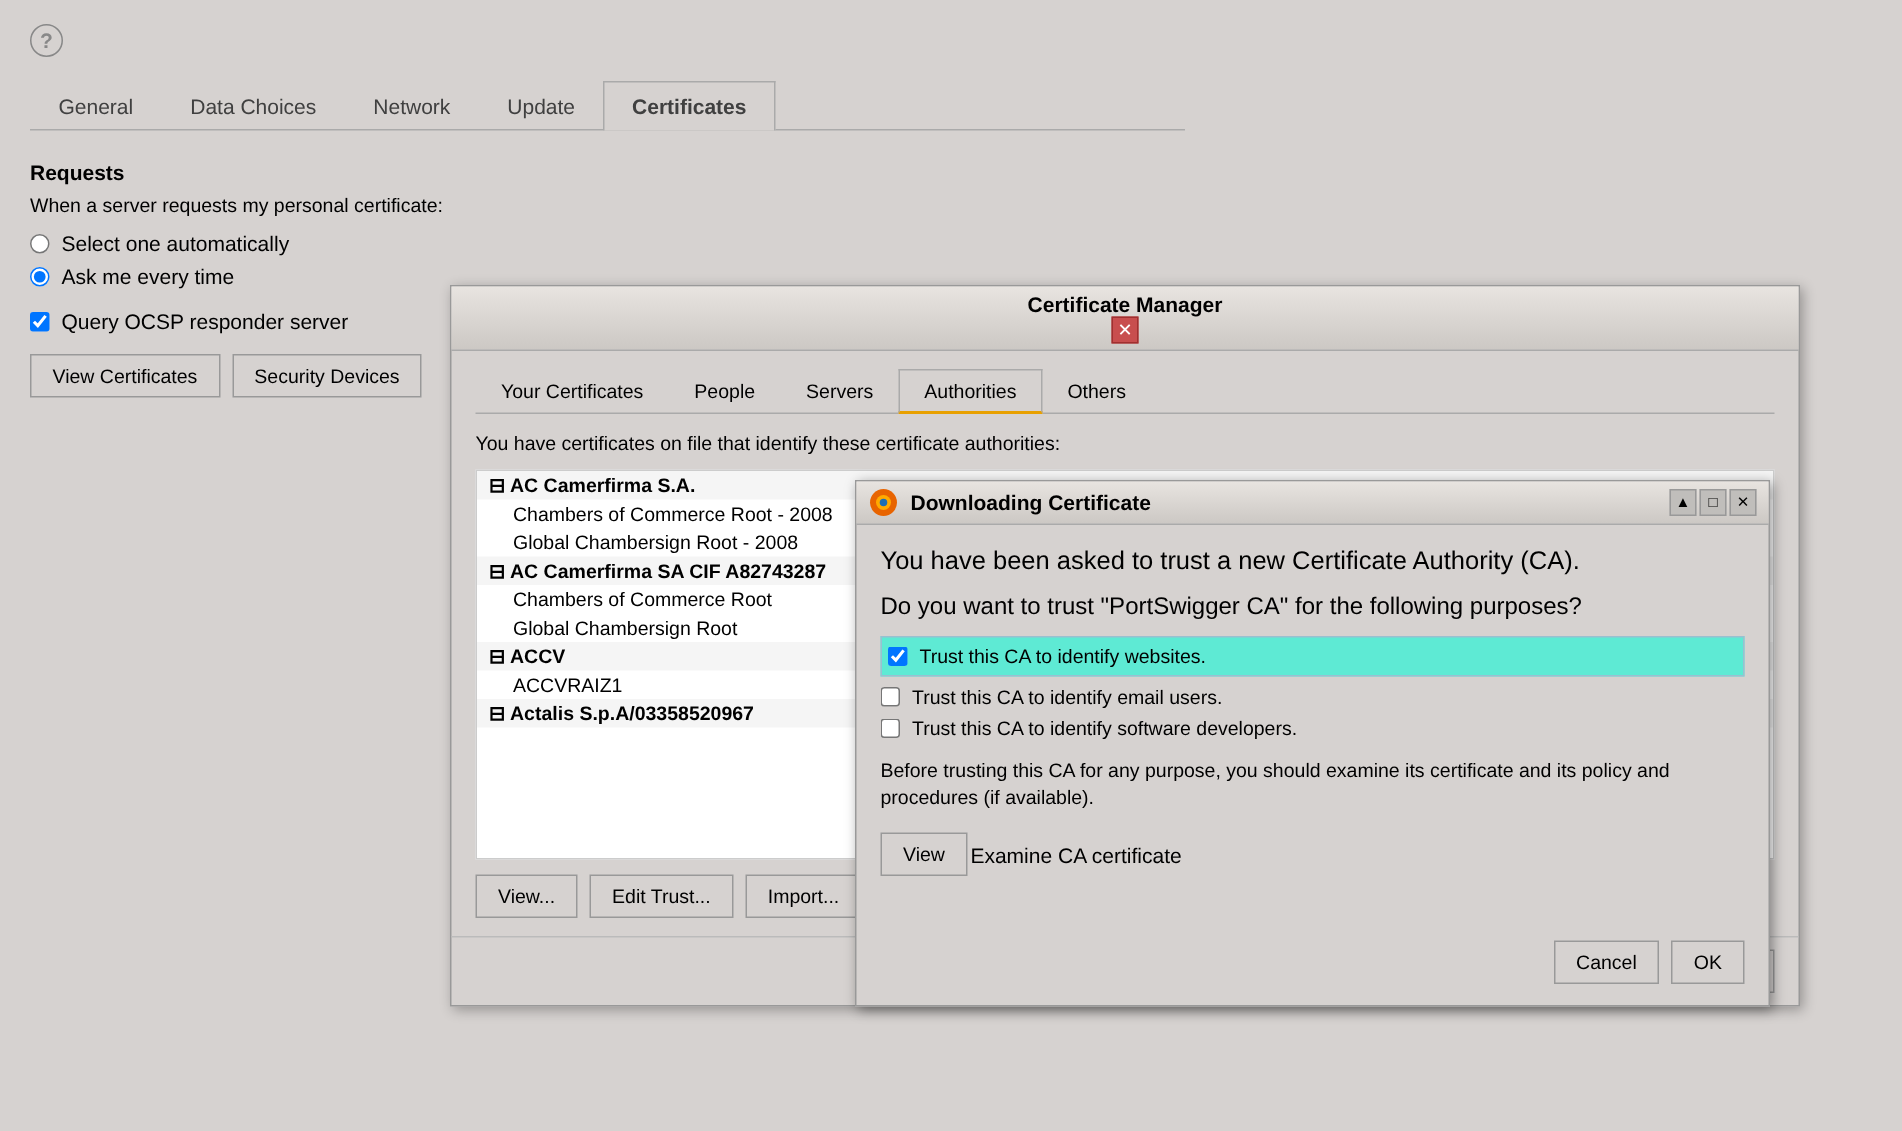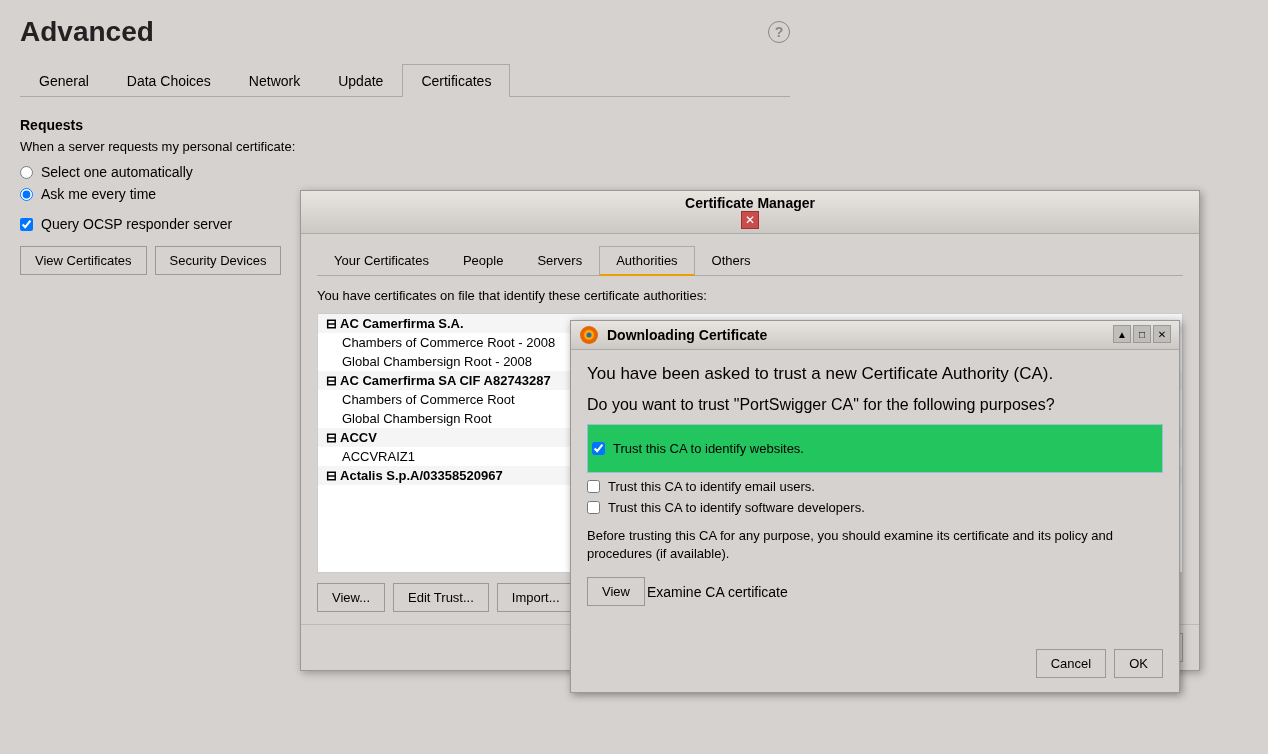--- a/index.html
+++ b/index.html
@@ -46,32 +46,32 @@
     .tabs-bar {
       display: flex;
       border-bottom: 1px solid #aaa;
       margin-bottom: 20px;
     }
 
     .tab {
       padding: 8px 18px;
       cursor: pointer;
       font-size: 14px;
-      color: #000000;
+      color: #404040;
       border: 1px solid transparent;
       border-bottom: none;
       margin-bottom: -1px;
       background: transparent;
     }
 
     .tab.active {
       background: #d6d2d0;
       border-color: #aaa;
       border-bottom-color: #d6d2d0;
-      font-weight: normal;
+      font-weight: bold;
     }
 
     .section-title {
       font-size: 14px;
       font-weight: bold;
       margin-bottom: 6px;
     }
 
     .section-subtitle {
       font-size: 13px;
@@ -228,21 +228,21 @@
       background: #d6d2d0;
       border: 1px solid #999;
       box-shadow: 2px 2px 8px rgba(0,0,0,0.4);
       z-index: 20;
     }
 
     .download-titlebar {
       background: linear-gradient(to bottom, #e8e4e0, #ccc8c4);
       padding: 4px 8px;
       display: flex;
-      align-items: flex-start;
+      align-items: center;
       justify-content: space-between;
       border-bottom: 1px solid #aaa;
     }
 
     .download-title-left {
       display: flex;
       align-items: center;
       gap: 8px;
     }
 
@@ -287,22 +287,22 @@
       align-items: center;
       margin-bottom: 6px;
       font-size: 13px;
     }
 
     .trust-option input[type=checkbox] {
       margin-right: 8px;
     }
 
     .trust-option.highlighted {
-      background: #22c55e;
-      padding: 16px 4px;
+      background: #5eead4;
+      padding: 5px 4px;
       border: 1px solid #99c0d0;
     }
 
     .trust-notice {
       font-size: 13px;
       margin-top: 12px;
       margin-bottom: 14px;
       line-height: 1.4;
     }
 
@@ -325,21 +325,20 @@
       justify-content: flex-end;
       padding: 8px 16px;
       border-top: 1px solid #bbb;
     }
   </style>
 </head>
 <body>
 
 <div class="advanced-page">
   <div class="page-title">
-    <span>Advanced</span>
     <div class="help-icon">?</div>
   </div>
 
   <div class="tabs-bar">
     <div class="tab">General</div>
     <div class="tab">Data Choices</div>
     <div class="tab">Network</div>
     <div class="tab">Update</div>
     <div class="tab active">Certificates</div>
   </div>

